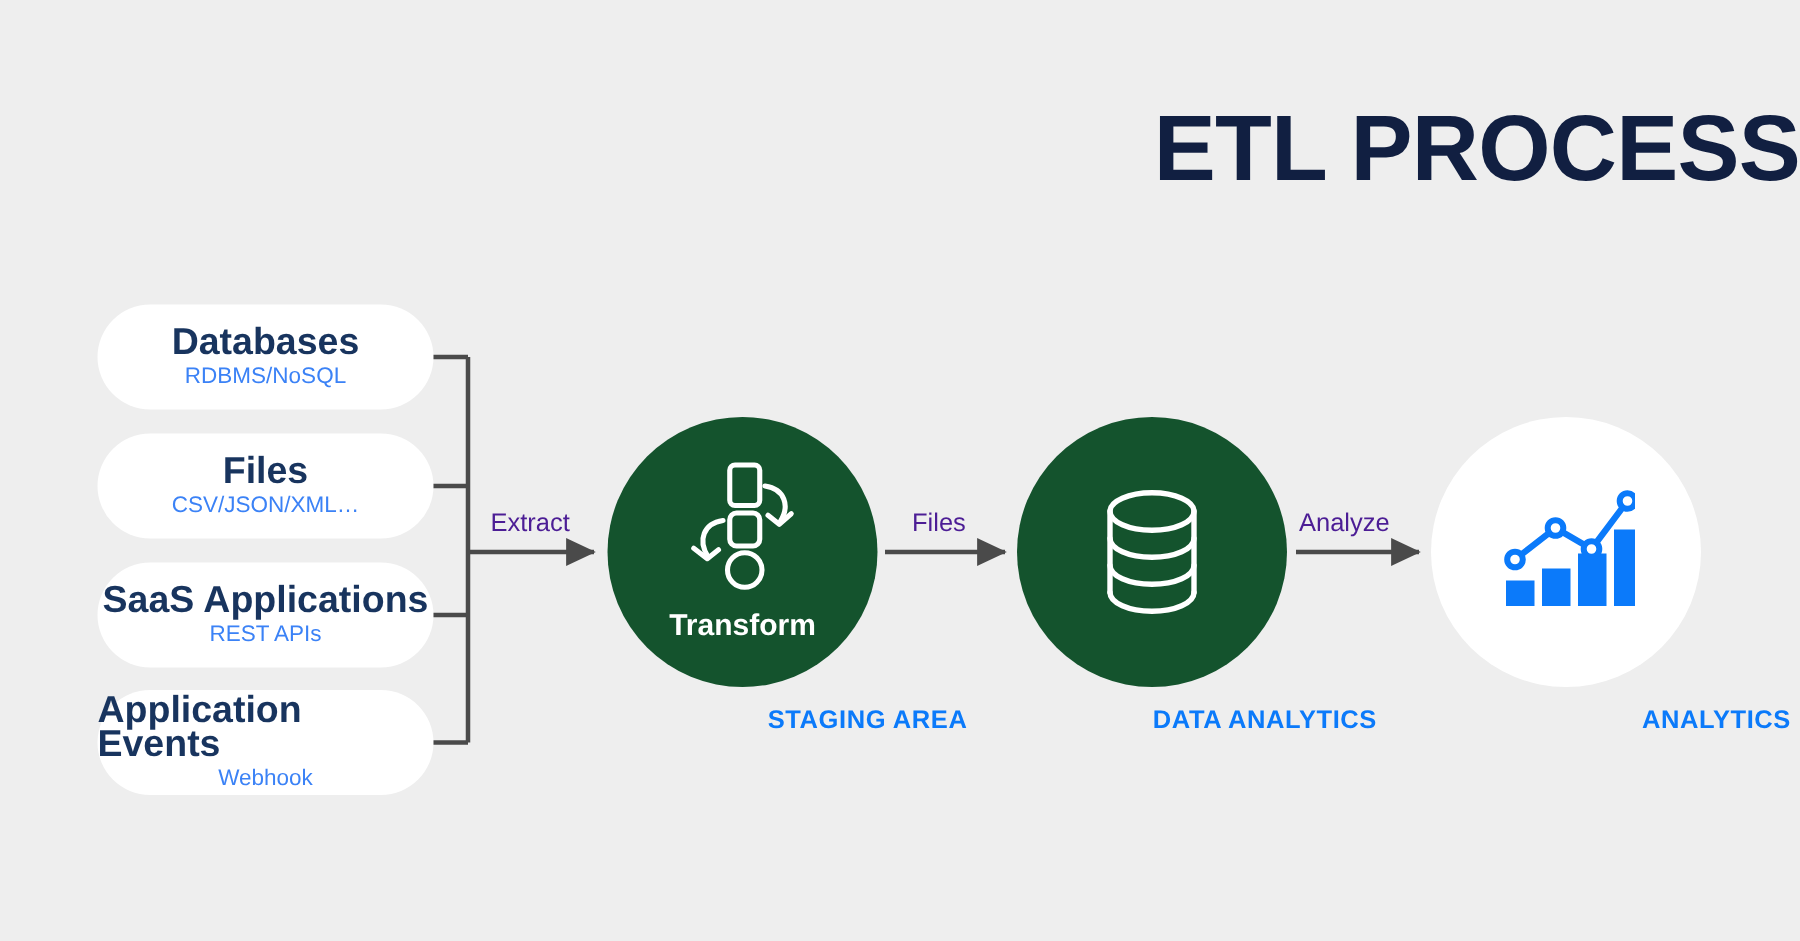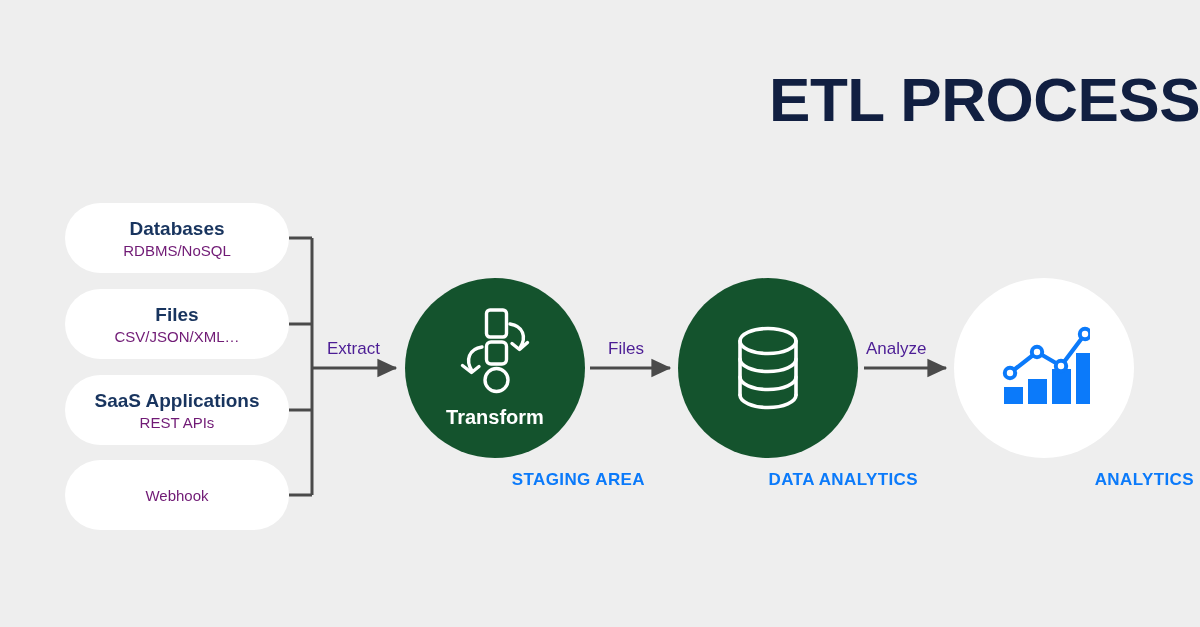--- a/index.html
+++ b/index.html
@@ -44,30 +44,30 @@
     width: 224px;
     height: 70px;
     background: #ffffff;
     border-radius: 35px;
     display: flex;
     flex-direction: column;
     align-items: center;
     justify-content: center;
   }
   .source-box .src-title {
-    font-size: 19px;
+    font-size: 25px;
     line-height: 23px;
     font-weight: bold;
     color: #18345e;
   }
   .source-box .src-sub {
     font-size: 15px;
     line-height: 19px;
     font-weight: normal;
-    color: #701a75;
+    color: #3b82f6;
     margin-top: 1px;
   }
 
   #src-0 { top: 203px; }
   #src-1 { top: 289px; }
   #src-2 { top: 375px; }
   #src-3 { top: 460px; }
 
   
   .connectors {
@@ -151,20 +151,21 @@
     <div class="src-title">Files</div>
     <div class="src-sub">CSV/JSON/XML…</div>
   </div>
 
   <div class="source-box" id="src-2">
     <div class="src-title">SaaS Applications</div>
     <div class="src-sub">REST APIs</div>
   </div>
 
   <div class="source-box" id="src-3">
+    <div class="src-title">Application Events</div>
     <div class="src-sub">Webhook</div>
   </div>
 
   <svg class="connectors" viewBox="0 0 1200 627">
     <defs>
       <marker id="arrowhead" markerWidth="7" markerHeight="7" refX="6.2" refY="3.5" orient="auto" markerUnits="strokeWidth">
         <path d="M0,0.4 L6.6,3.5 L0,6.6 Z" fill="#4a4a4a"></path>
       </marker>
     </defs>
 

